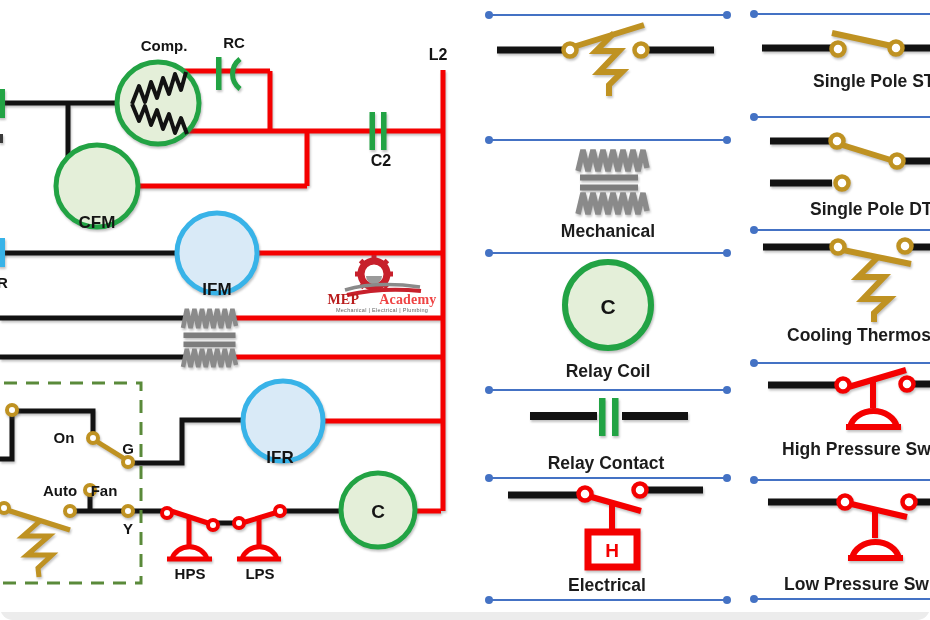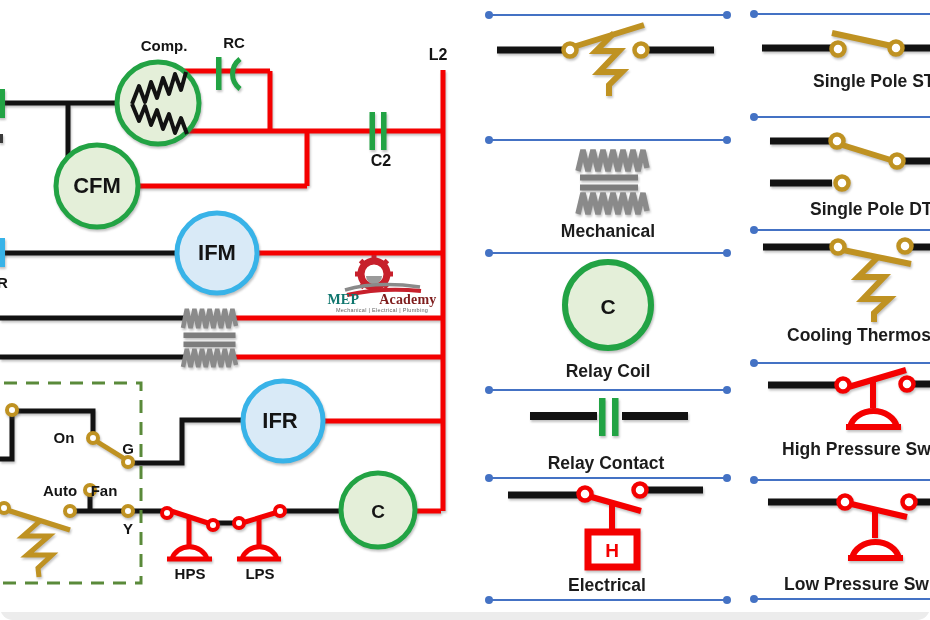--- a/index.html
+++ b/index.html
@@ -7,25 +7,25 @@
          font-family:"Liberation Sans",sans-serif;border-radius:13px;}
   #stage svg{position:absolute;left:0;top:0;}
   .sym{filter:drop-shadow(1.5px 2px 1.2px rgba(80,80,80,.35));}
   .lbl{position:absolute;white-space:nowrap;color:#141414;line-height:1;}
   .center{transform:translate(-50%,-50%);}
   .vcenter{transform:translateY(-50%);}
   .b700{font-weight:700;}
   .b600{font-weight:600;}
   .f15{font-size:15px;}
   .f16{font-size:16px;}
-  .f17{font-size:22px;}
+  .f17{font-size:17px;margin-top:36px;}
   .leg{font-size:17.5px;font-weight:600;color:#1c1c1c;}
   .logo-line{font-family:"Liberation Serif",serif;font-size:14px;font-weight:700;letter-spacing:.2px;}
-  .logo-mep{color:#0f766e;}
-  .logo-academy{color:#7f1d1d;margin-left:20px;}
+  .logo-mep{color:#b91c1c;}
+  .logo-academy{color:#ef4444;margin-left:20px;}
   .tagline{font-size:5.5px;color:#666;letter-spacing:.3px;}
 </style>
 </head>
 <body>
 
 <div id="stage">
 
 <svg width="930" height="620" viewBox="0 0 930 620">
 
   <g class="sym" stroke="#121212" stroke-width="5" fill="none">

